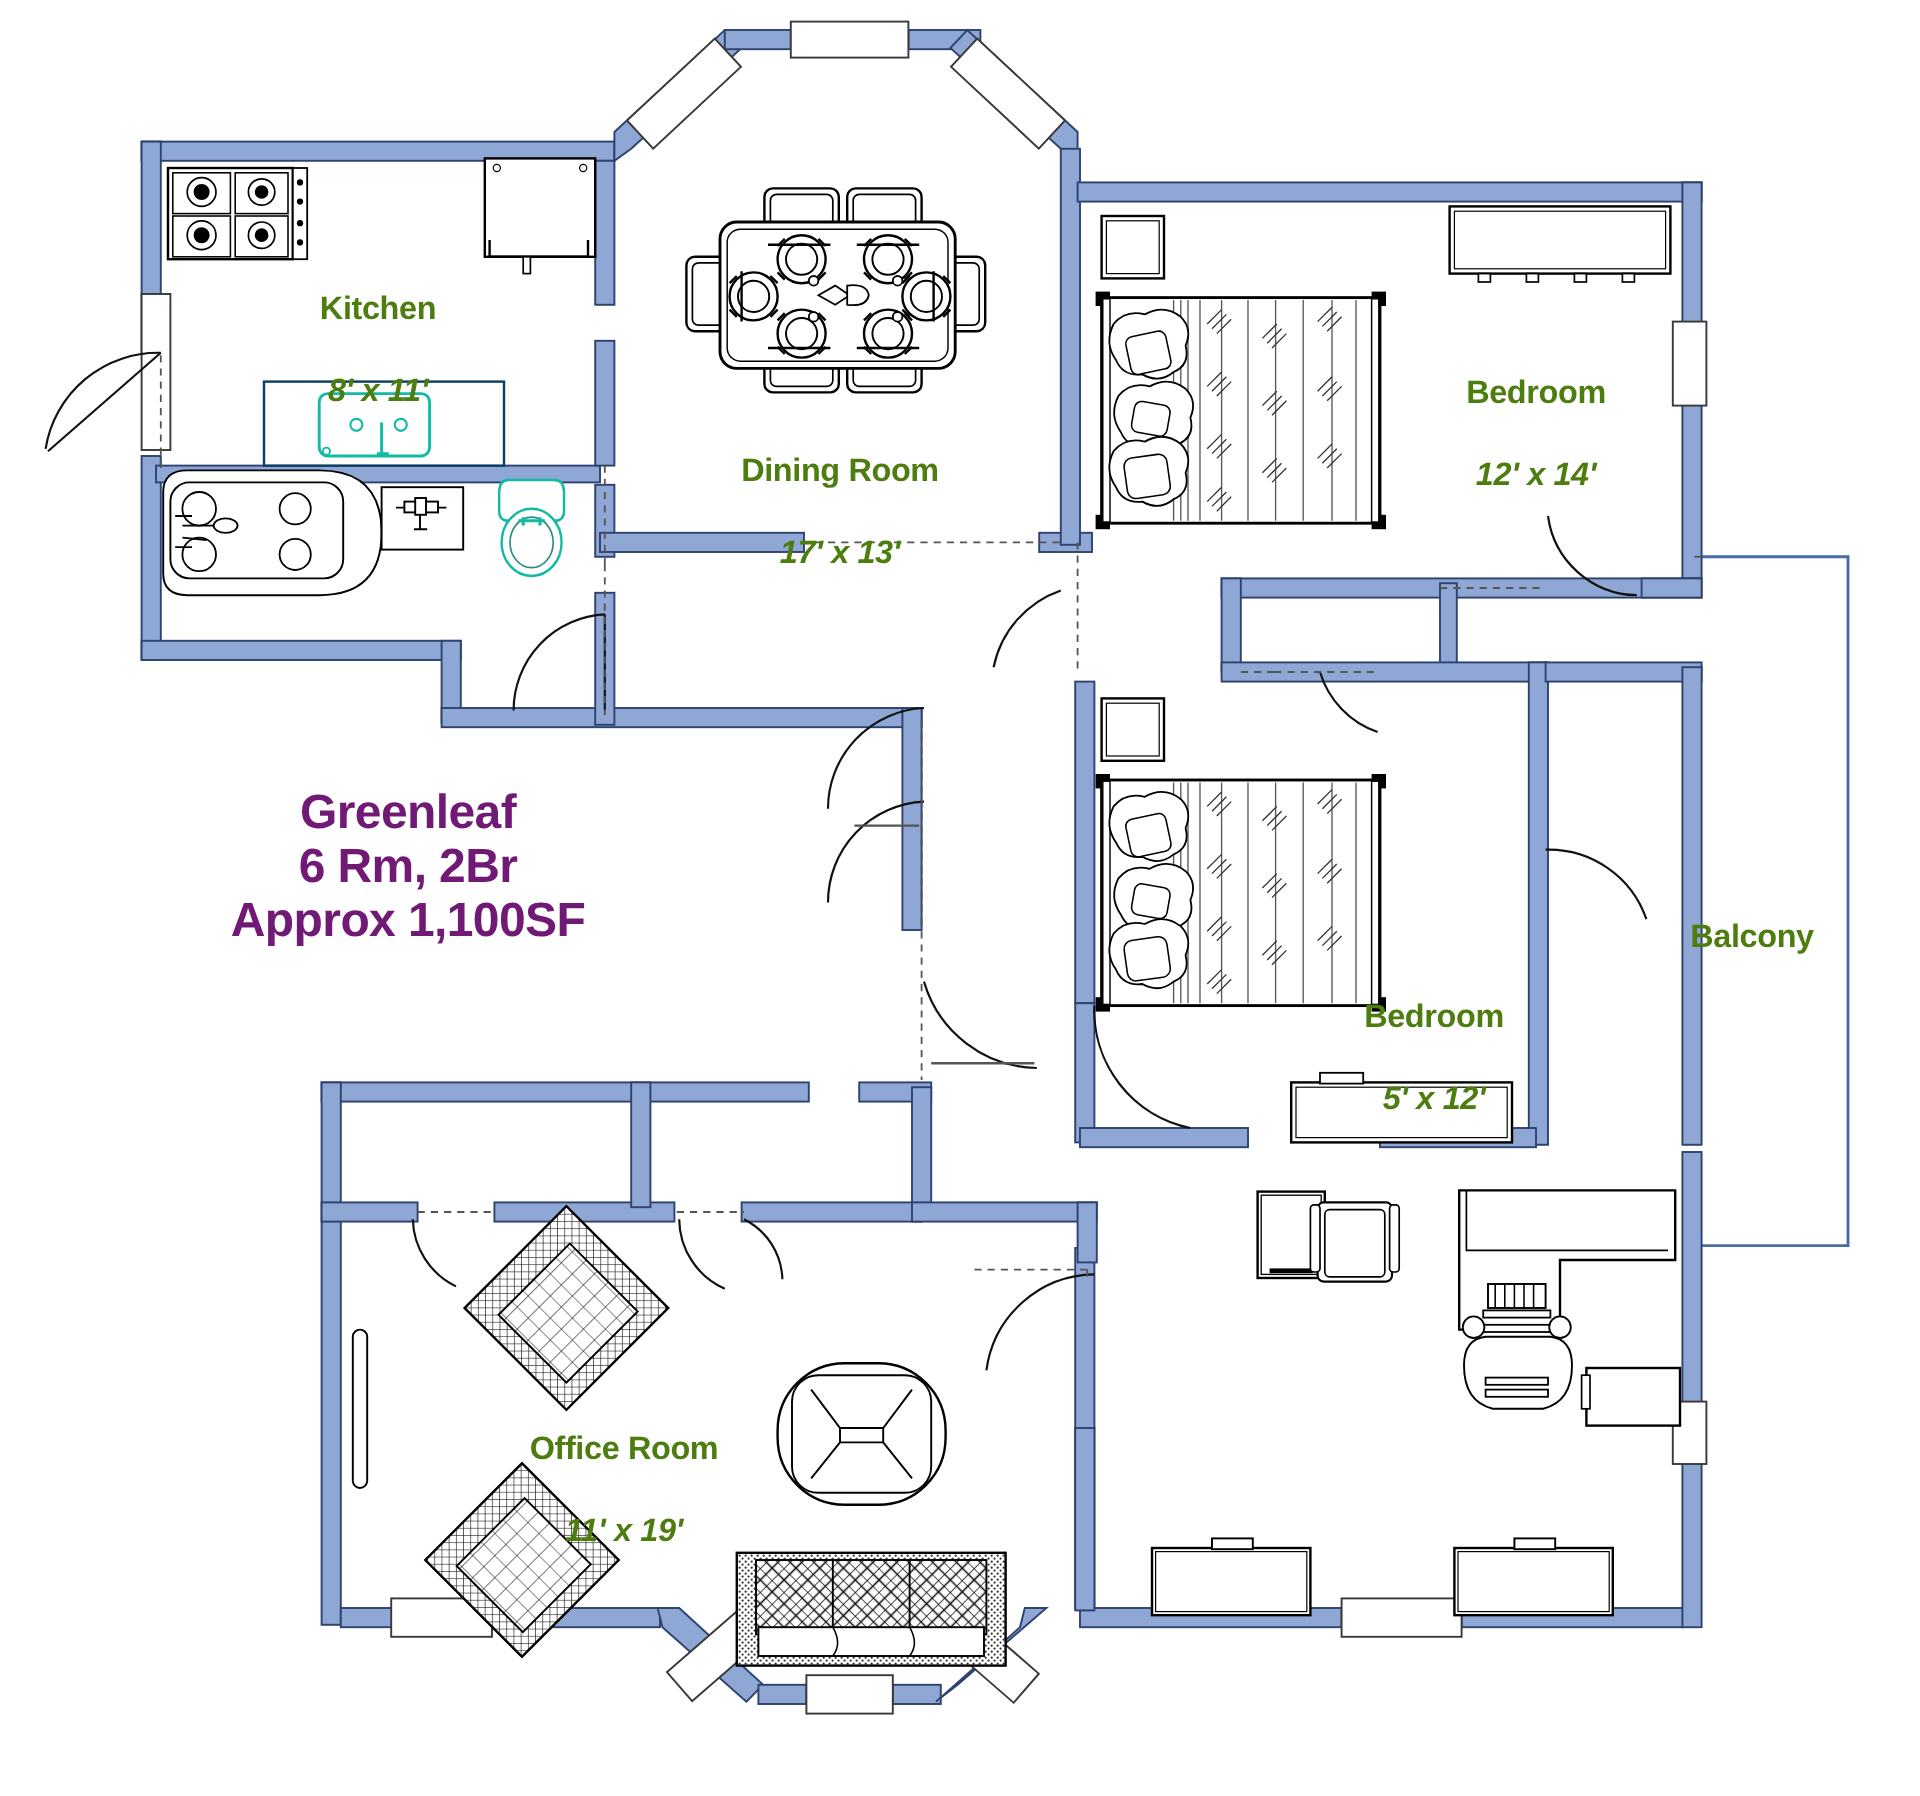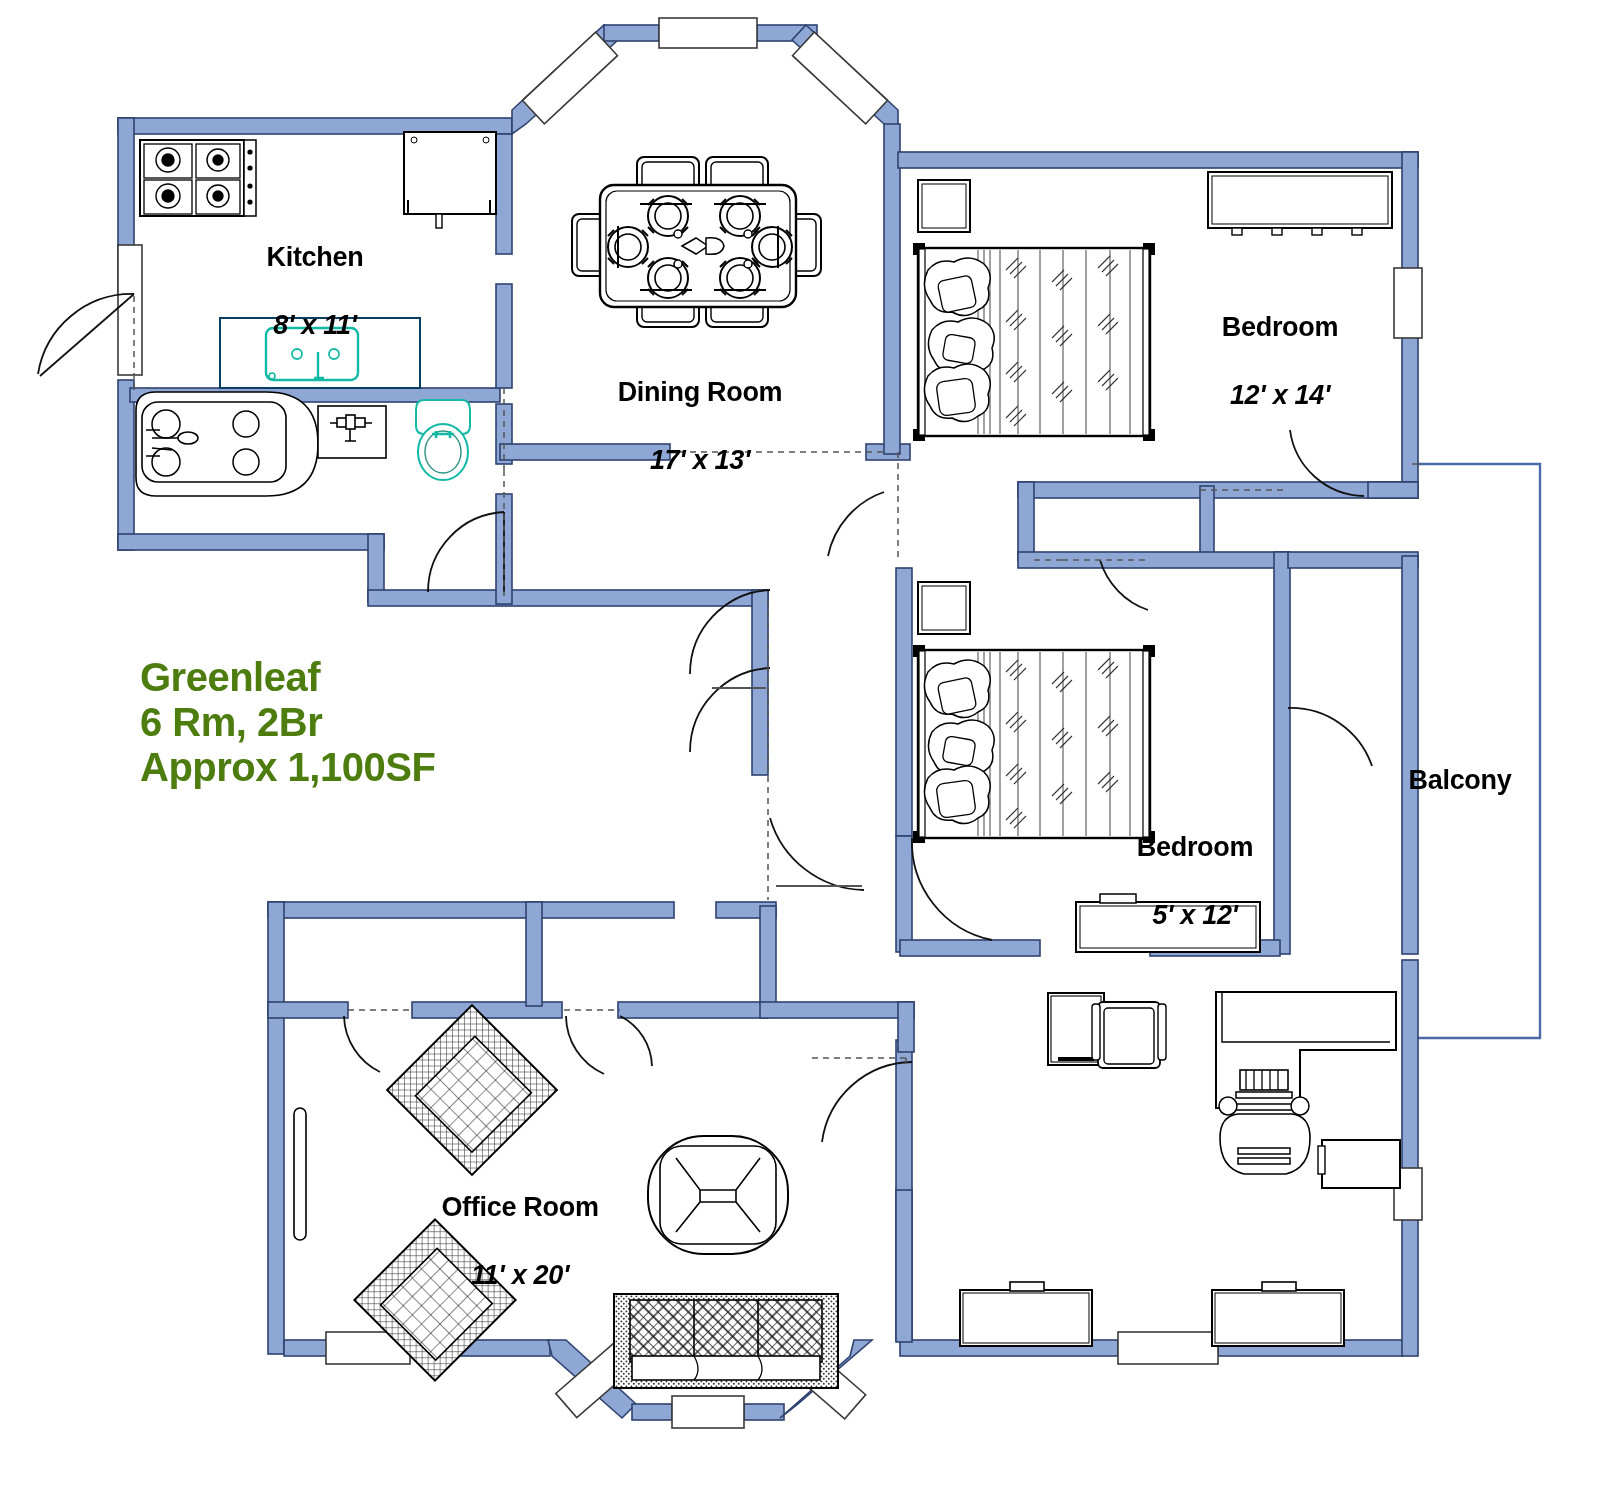--- a/index.html
+++ b/index.html
@@ -1,25 +1,25 @@
 <!DOCTYPE html>
 <html><head>
 <meta charset="utf-8">
 <style>
   html,body{margin:0;padding:0;background:#ffffff;}
   body{width:1600px;height:1497px;overflow:hidden;
        font-family:"Liberation Sans", sans-serif;}
   #stage{position:relative;width:1600px;height:1497px;background:#fff;}
   svg#plan{position:absolute;left:0;top:0;width:1600px;height:1497px;}
-  .rlabel{position:absolute;font-weight:bold;color:#000000;text-align:center;
+  .rlabel{position:absolute;font-weight:bold;color:#4d7c0f;text-align:center;
           line-height:1.15;white-space:pre;letter-spacing:-0.3px;}
   .rlabel .nm{display:block;font-size:27px;}
   .rlabel .dm{display:block;font-size:27px;font-style:italic;}
   #title-block{position:absolute;left:140px;top:655px;width:400px;
-               font-weight:bold;color:#4d7c0f;line-height:1.12;}
+               text-align:center;font-weight:bold;color:#701a75;line-height:1.12;}
   #title-block span{display:block;font-size:40px;letter-spacing:-0.5px;}
 </style>
 </head>
 <body>
 
 <div id="stage">
 
   <svg id="plan" viewBox="0 0 1600 1497">
     <defs>
       <pattern id="xhatch" width="14" height="14" patternUnits="userSpaceOnUse" patternTransform="rotate(45)">
@@ -474,21 +474,21 @@
     <span class="dm">12' x 14'</span>
   </div>
 
   <div class="rlabel" style="left:1095px;top:795px;width:200px;">
     <span class="nm">Bedroom</span>
     <span class="dm">5' x 12'</span>
   </div>
 
   <div class="rlabel" style="left:405px;top:1155px;width:230px;">
     <span class="nm">Office Room</span>
-    <span class="dm">11' x 20'</span>
+    <span class="dm">11' x 19'</span>
   </div>
 
 
   <div class="rlabel" style="left:1375px;top:728px;width:170px;text-align:center;">
     <span class="nm">Balcony</span>
   </div>
 
 </div>
 
 </body></html>

